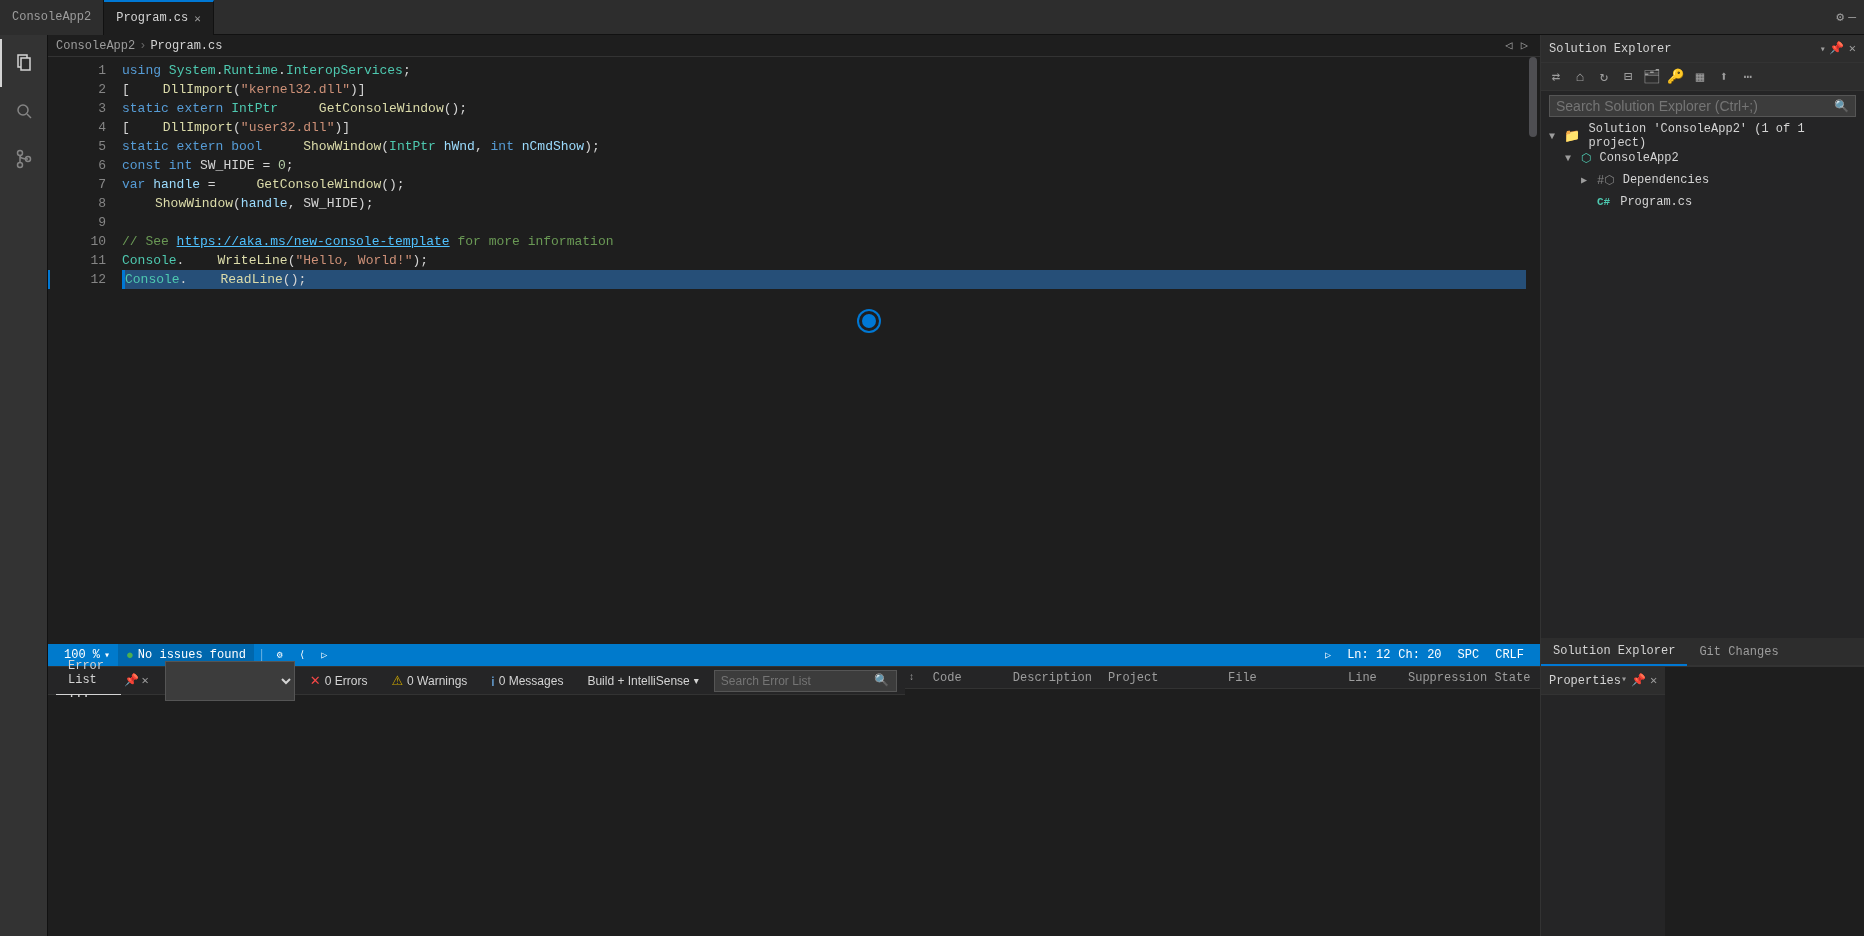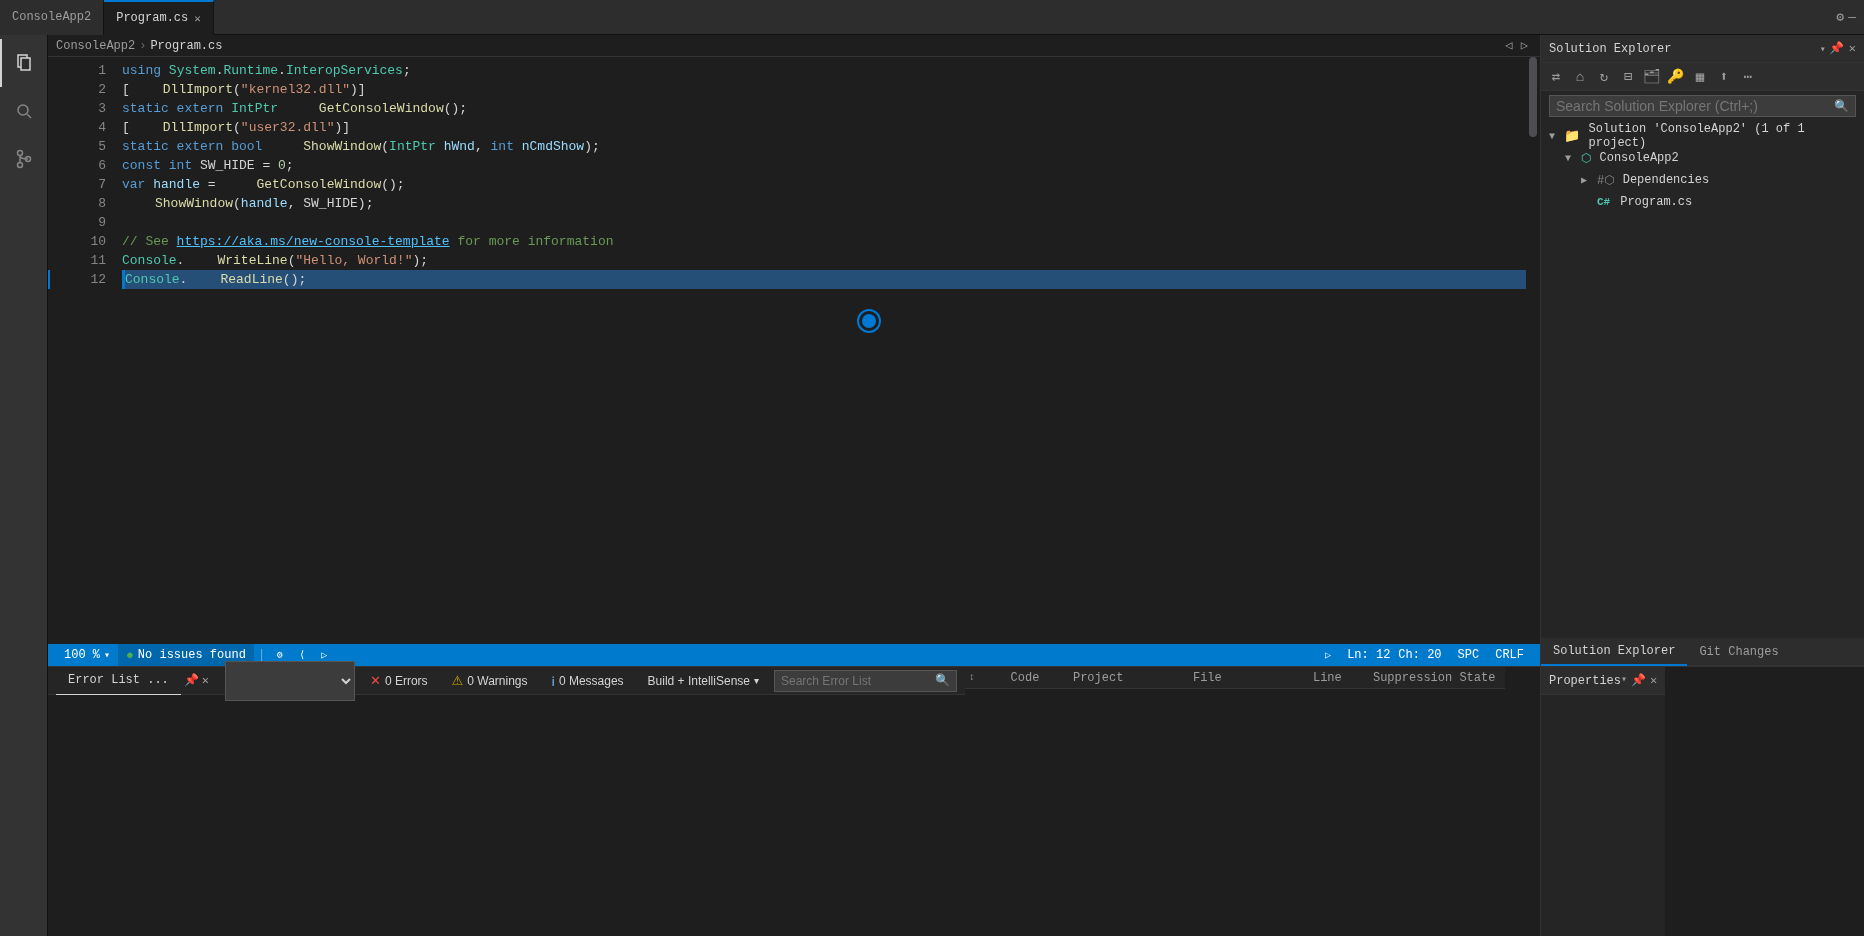--- a/index.html
+++ b/index.html
@@ -612,22 +612,25 @@
           <div class="search-errorlist">
             <input type="text" placeholder="Search Error List" style="">
             <span style="color:#9d9d9d; font-size:12px;">🔍</span>
           </div>
         </div>
 
         <div class="error-table-header">
           <div class="error-col" style="width:20px; padding:0 4px;">
             <span style="font-size:10px;">↕</span>
           </div>
-          <div class="error-col" style="width:80px;justify-content:center;">
+          <div class="error-col" style="width:80px;">
             <span>Code</span>
+          </div>
+          <div class="error-col" style="flex:1;">
+            <span>Description</span>
           </div>
           <div class="error-col" style="width:120px;">
             <span>Project</span>
           </div>
           <div class="error-col" style="width:120px;">
             <span>File</span>
           </div>
           <div class="error-col" style="width:60px;">
             <span>Line</span>
           </div>

